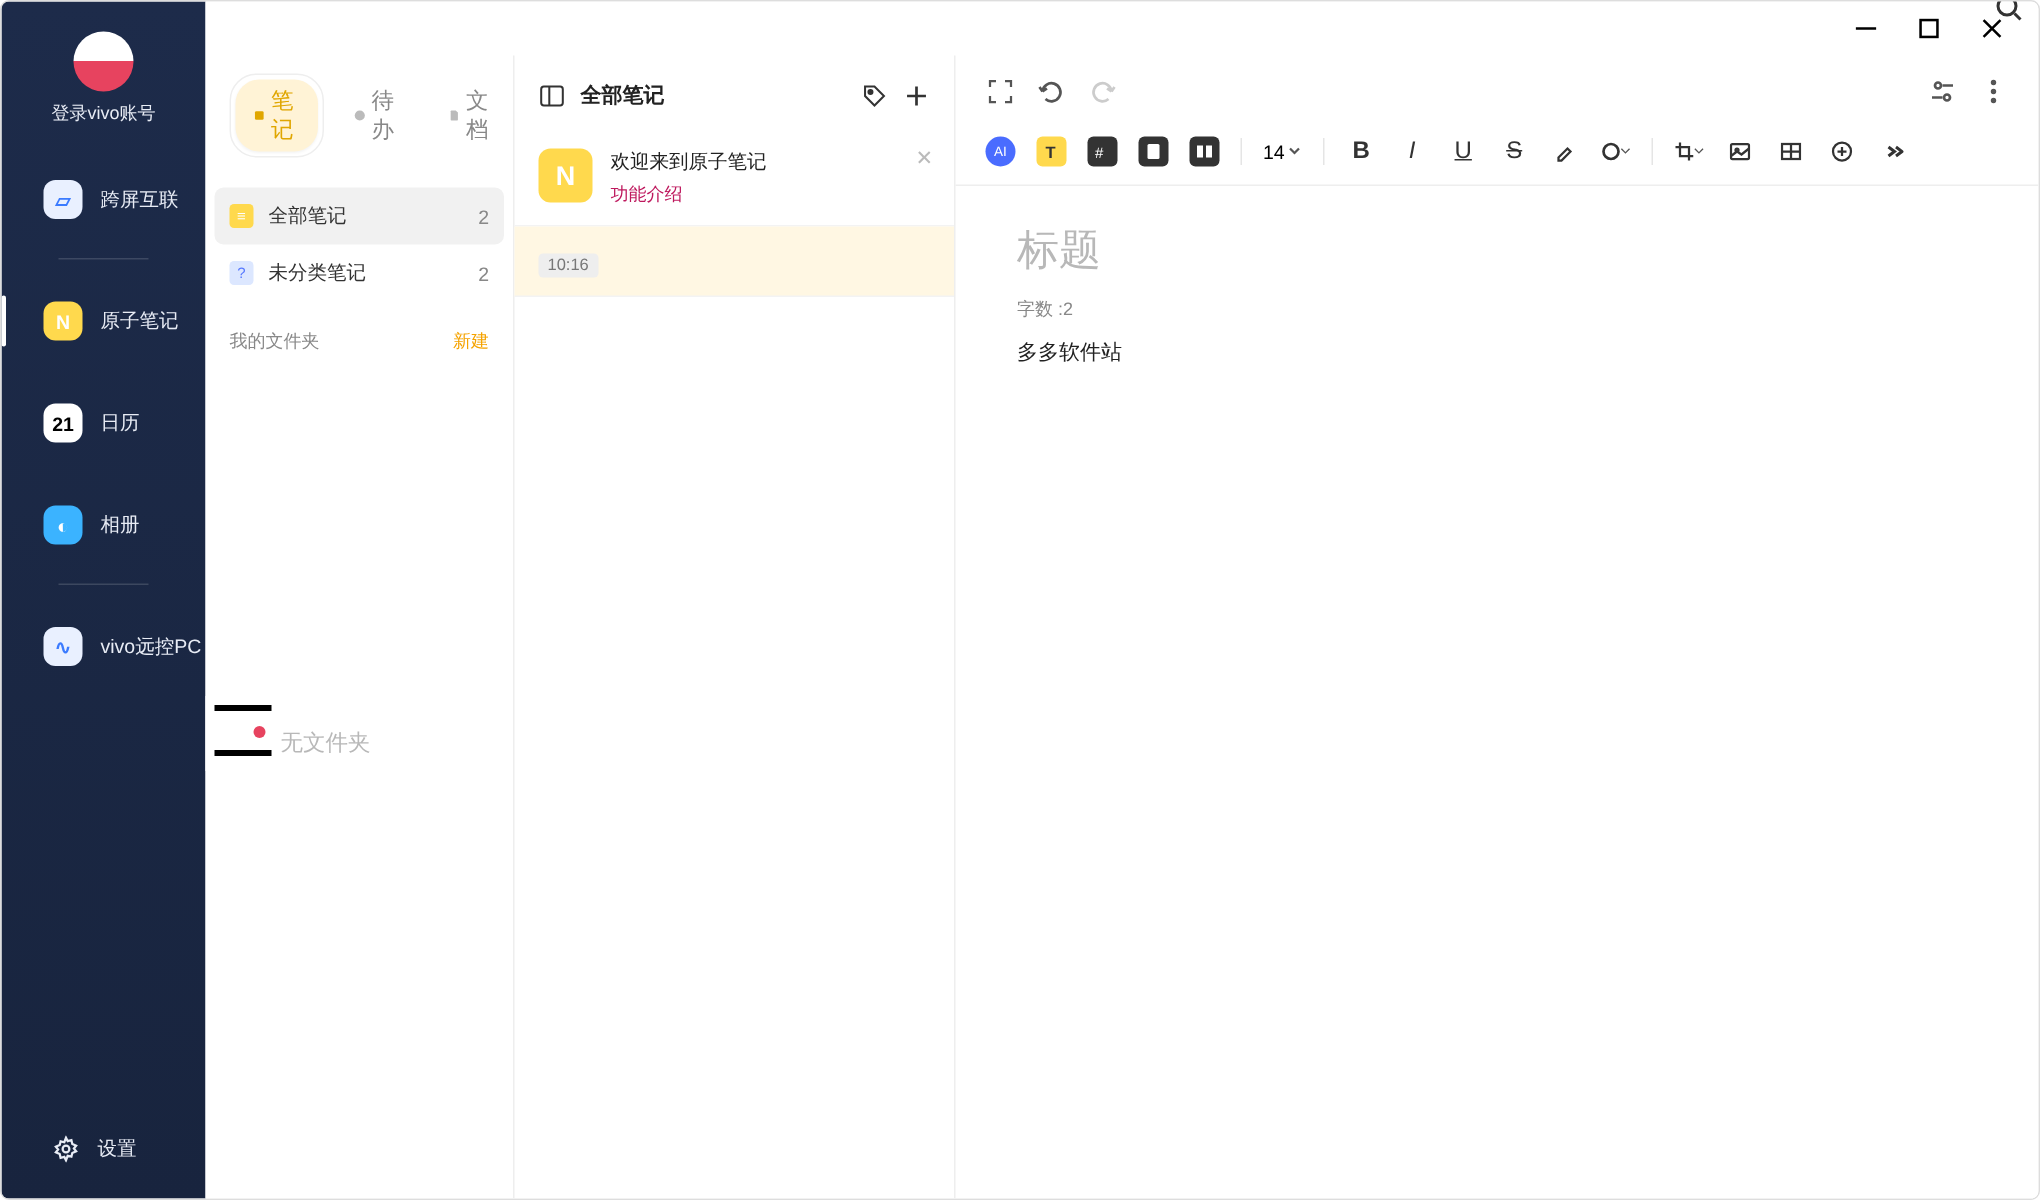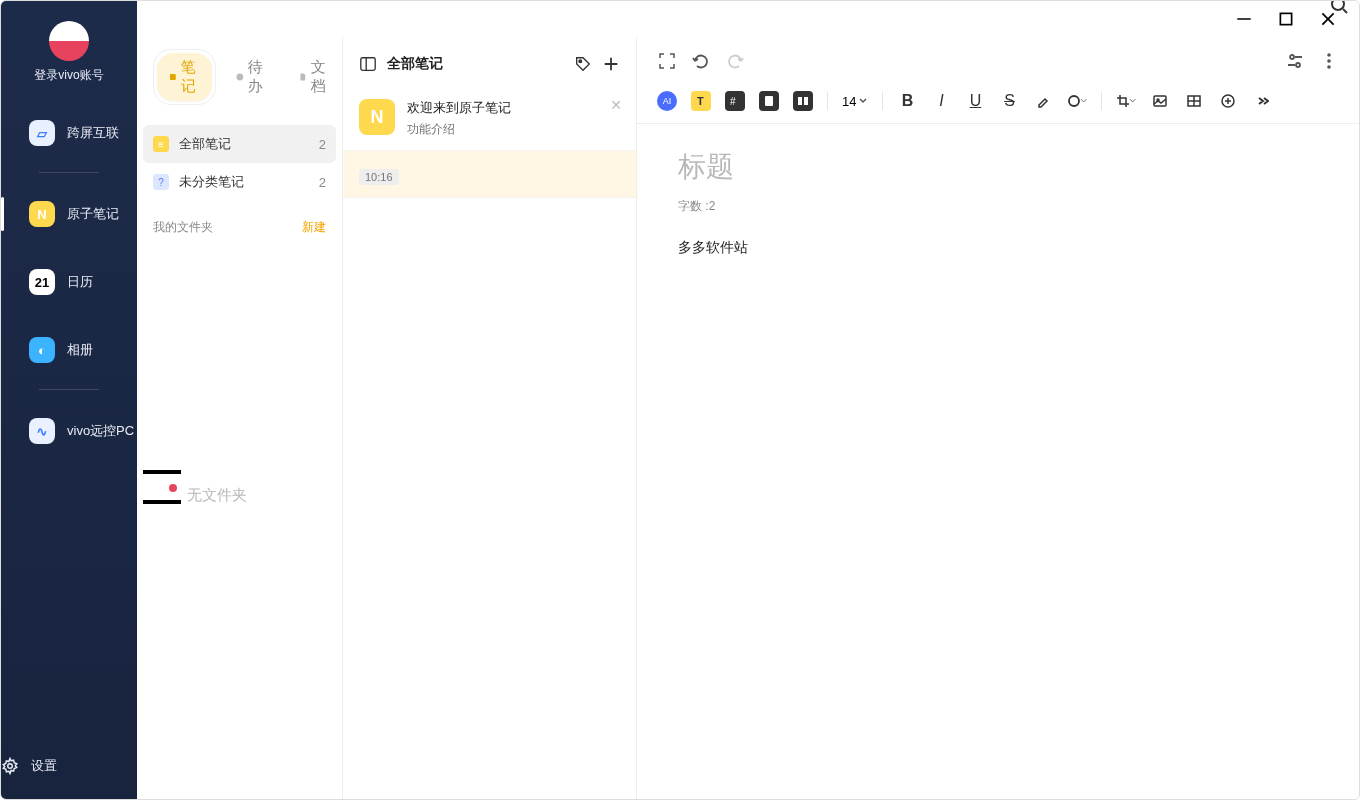--- a/index.html
+++ b/index.html
@@ -10,21 +10,21 @@
 .rail { width: 136px; background: linear-gradient(180deg, #1d2b4a 0%, #18243e 100%); color: #fff; display: flex; flex-direction: column; padding: 20px 0 12px 0; }
 .rail-top { display: flex; flex-direction: column; align-items: center; }
 .avatar { width: 40px; height: 40px; border-radius: 50%; background: linear-gradient(to bottom, #fff 0%, #fff 50%, #e7435f 50%, #e7435f 100%); margin-bottom: 6px; }
 .login-label { font-size: 12px; color: #e8ecf5; }
 .rail-items { margin-top: 28px; width: 100%; }
 .rail-item { display: flex; align-items: center; gap: 12px; padding: 8px 0 8px 28px; font-size: 13px; color: #e8ecf5; cursor: pointer; margin-bottom: 26px; position: relative; }
 .rail-item.active::before { content: ""; position: absolute; left: 0; top: 4px; bottom: 4px; width: 3px; background: #fff; border-radius: 2px; }
 .rail-icon { width: 26px; height: 26px; border-radius: 8px; display: flex; align-items: center; justify-content: center; font-size: 13px; font-weight: bold; }
 .rail-hr { width: 60px; height: 1px; background: rgba(255,255,255,0.15); margin: -8px auto 20px auto; }
 .rail-spacer { flex: 1; }
-.rail-settings { display: flex; align-items: center; gap: 12px; font-size: 13px; color: #e8ecf5; cursor: pointer; margin-bottom: 12px; }
+.rail-settings { display: flex; align-items: center; gap: 12px; padding-left: 34px; font-size: 13px; color: #e8ecf5; cursor: pointer; margin-bottom: 12px; }
 
 
 .main { flex: 1; display: flex; flex-direction: column; background: #fff; }
 .titlebar { height: 36px; display: flex; justify-content: flex-end; align-items: center; gap: 24px; padding-right: 22px; }
 .win-btn { width: 18px; height: 18px; cursor: pointer; color: #000; }
 
 .content { flex: 1; display: flex; }
 
 
 .col-folders { width: 205px; display: flex; flex-direction: column; padding: 12px 0 0 0; }
@@ -49,38 +49,38 @@
 
 .col-notes { width: 295px; border-left: 1px solid #eee; border-right: 1px solid #eee; display: flex; flex-direction: column; }
 .notes-header { display: flex; align-items: center; padding: 18px 16px 14px 16px; gap: 10px; }
 .notes-title { font-size: 14px; font-weight: 600; color: #222; flex: 1; }
 .notes-header .hicon { width: 18px; height: 18px; cursor: pointer; color: #333; }
 .note-item { padding: 12px 16px; border-bottom: 1px solid #f3f3f3; cursor: pointer; position: relative; }
 .note-item .close-x { position: absolute; top: 10px; right: 14px; color: #bbb; font-size: 14px; cursor: pointer; }
 .note-item.welcome { display: flex; gap: 12px; }
 .note-item.welcome .nicon { width: 36px; height: 36px; border-radius: 8px; background: #ffd94d; display: flex; align-items: center; justify-content: center; font-weight: bold; color: #fff; font-size: 18px; }
 .note-item .nt-title { font-size: 13px; color: #222; margin-bottom: 4px; }
-.note-item .nt-sub { font-size: 12px; color: #737373; }
+.note-item .nt-sub { font-size: 12px; color: #be185d; }
 .note-item.selected { background: #fff7e3; }
 .note-item .nt-time { display: inline-block; background: #eee; color: #777; font-size: 11px; padding: 2px 6px; border-radius: 3px; margin-top: 6px; }
 
 
 .col-editor { flex: 1; display: flex; flex-direction: column; position: relative; }
 .ed-toolbar1 { display: flex; align-items: center; padding: 14px 20px; gap: 14px; }
 .ed-toolbar1 .t-icon { width: 20px; height: 20px; cursor: pointer; color: #555; }
 .ed-toolbar1 .spacer { flex: 1; }
 .ed-toolbar2 { display: flex; align-items: center; padding: 6px 20px 12px 20px; gap: 14px; border-bottom: 1px solid #eee; flex-wrap: nowrap; }
 .ed-toolbar2 .t2 { width: 20px; height: 20px; cursor: pointer; color: #333; display: flex; align-items: center; justify-content: center; border-radius: 4px; }
 .ed-toolbar2 .t2.ai { background: #4a6cff; color: #fff; border-radius: 50%; font-size: 9px; }
 .ed-toolbar2 .t2.txt { background: #ffd94d; }
 .ed-toolbar2 .fsize { display: flex; align-items: center; gap: 2px; font-size: 13px; cursor: pointer; }
 .ed-toolbar2 .sep { width: 1px; height: 18px; background: #e5e5e5; }
 .ed-body { padding: 24px 41px; }
 .ed-title { font-size: 28px; color: #b8b8b8; margin-bottom: 12px; }
-.ed-meta { font-size: 12px; color: #888; margin-bottom: 24px; }
+.ed-meta { font-size: 12px; color: #888; margin-bottom: 11px; }
 .ed-content { font-size: 14px; color: #222; }
 
 svg { display: block; }
 </style>
 </head>
 <body>
 
 <div class="app">
 
   <div class="rail">

